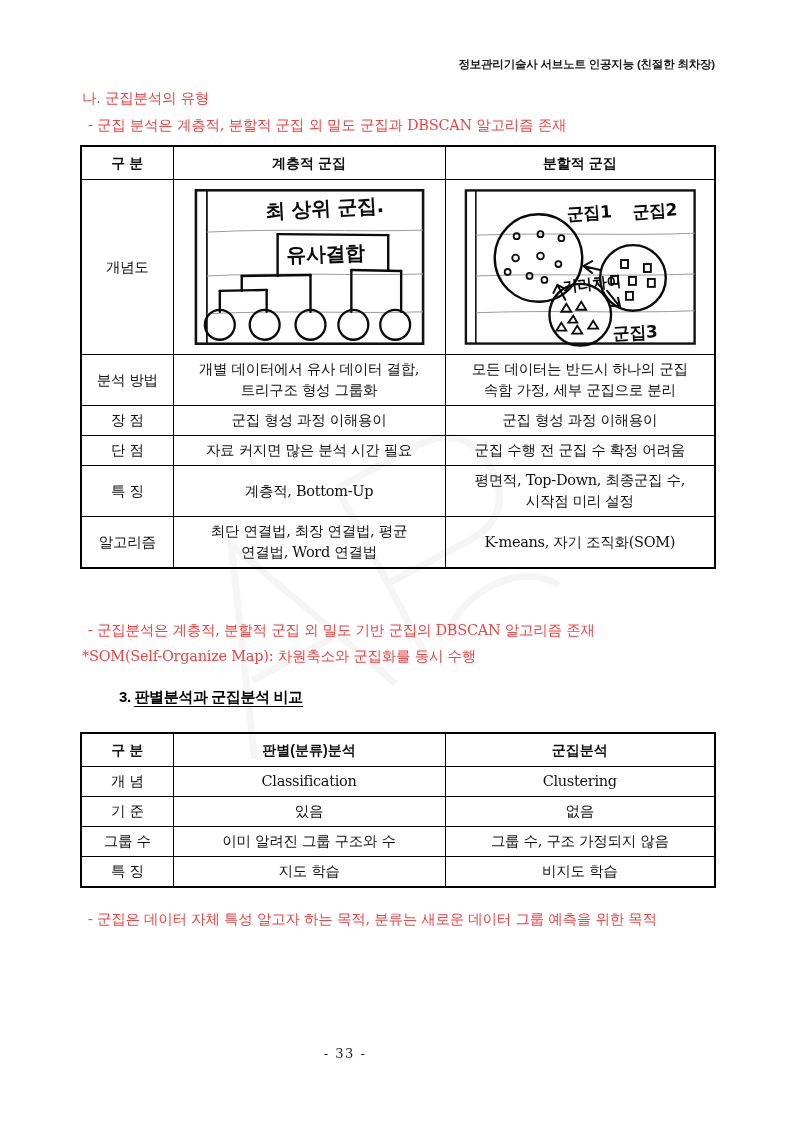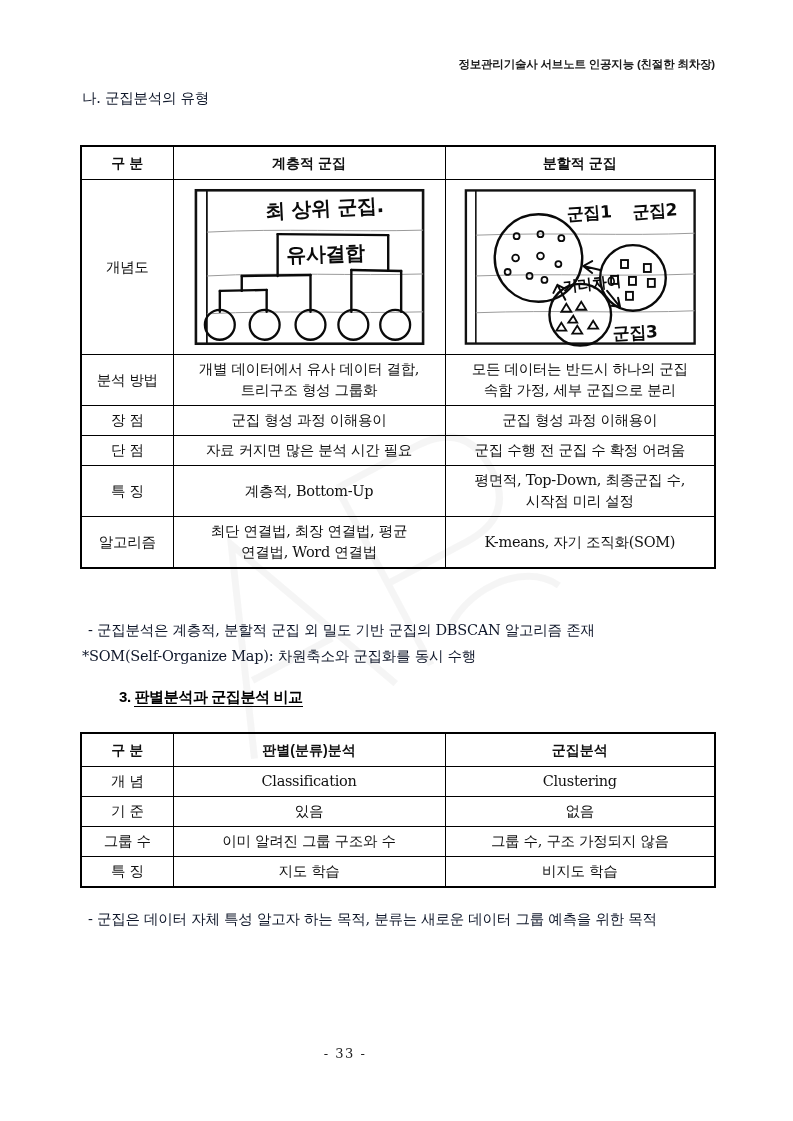--- a/index.html
+++ b/index.html
@@ -50,21 +50,21 @@
 
   
   .content { position: absolute; inset: 0; z-index: 2; }
 
   .line {
     position: absolute;
     font-size: 14.5px;
     line-height: 1.5;
     letter-spacing: -0.25px;
     white-space: nowrap;
-    color: #0f172a;
+    color: #ef4444;
   }
 
   .l-sub { left: 82px; }
   .l-bullet { left: 88px; }
 
   .section-head {
     position: absolute;
     left: 79px;
     font-family: "Liberation Sans", "DejaVu Sans", sans-serif;
     font-size: 15px;
@@ -153,20 +153,21 @@
       <path d="M300 330 C330 300 400 300 420 340"></path>
     </g>
   </svg>
 
   <div class="doc-header">정보관리기술사 서브노트 인공지능 (친절한 최차장)</div>
 
   <div class="content">
 
     <div class="line l-sub" style="top:88px;">나. 군집분석의 유형</div>
 
+    <div class="line l-bullet" style="top:115px;">- 군집 분석은 계층적, 분할적 군집 외 밀도 군집과 DBSCAN 알고리즘 존재</div>
 
     <table class="doc-table" id="table-cluster-types">
       <colgroup>
         <col style="width:92px">
         <col style="width:272px">
         <col style="width:270px">
       </colgroup>
       <thead>
         <tr>
           <th class="outer-t outer-l cell-label">구 분</th>

